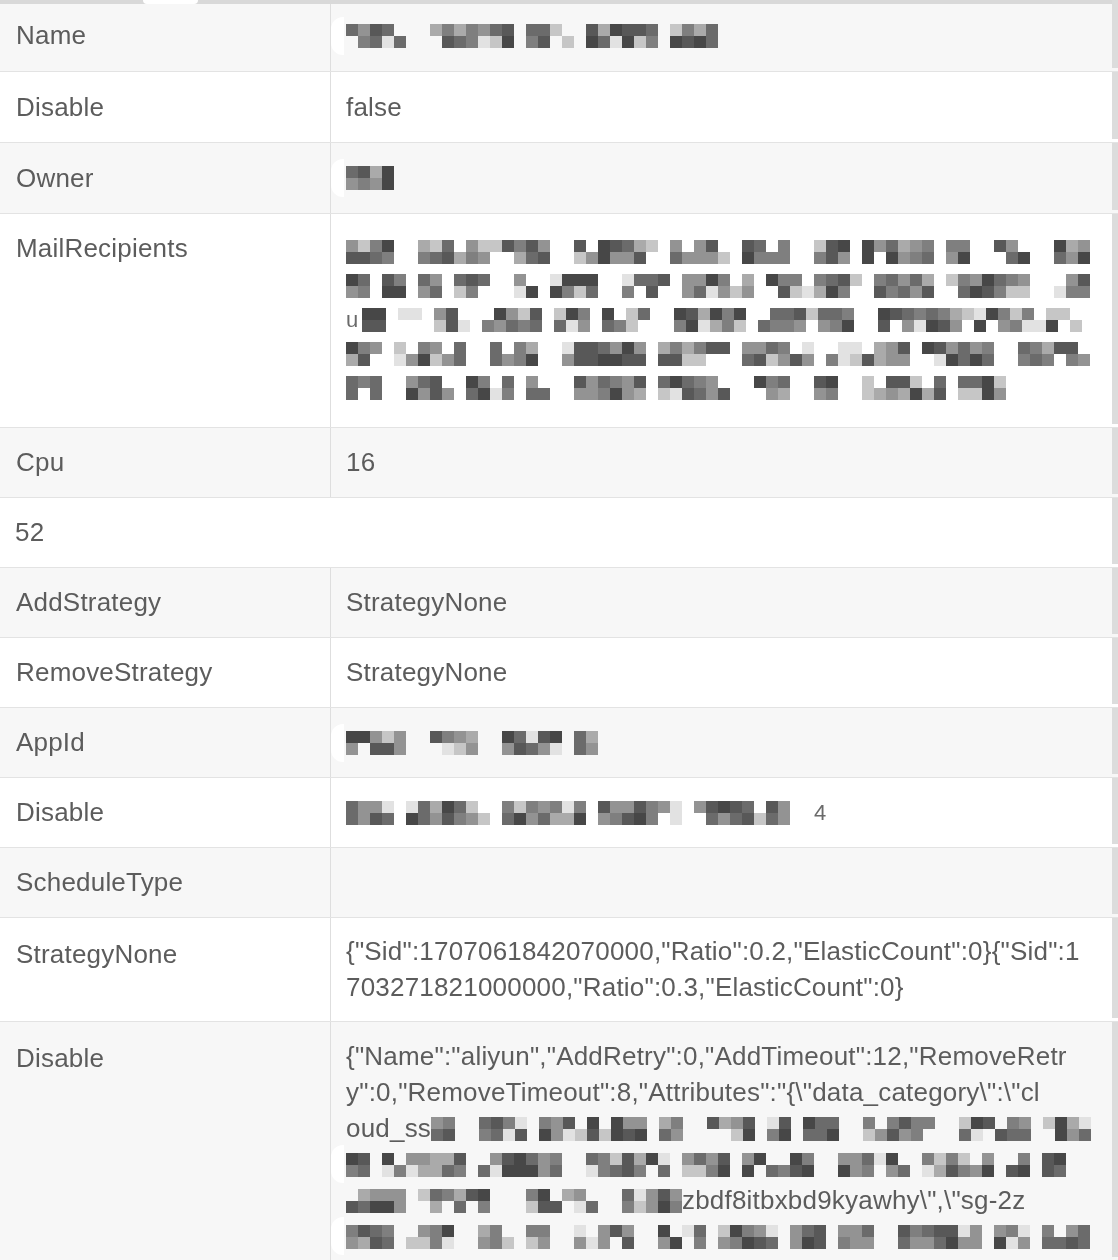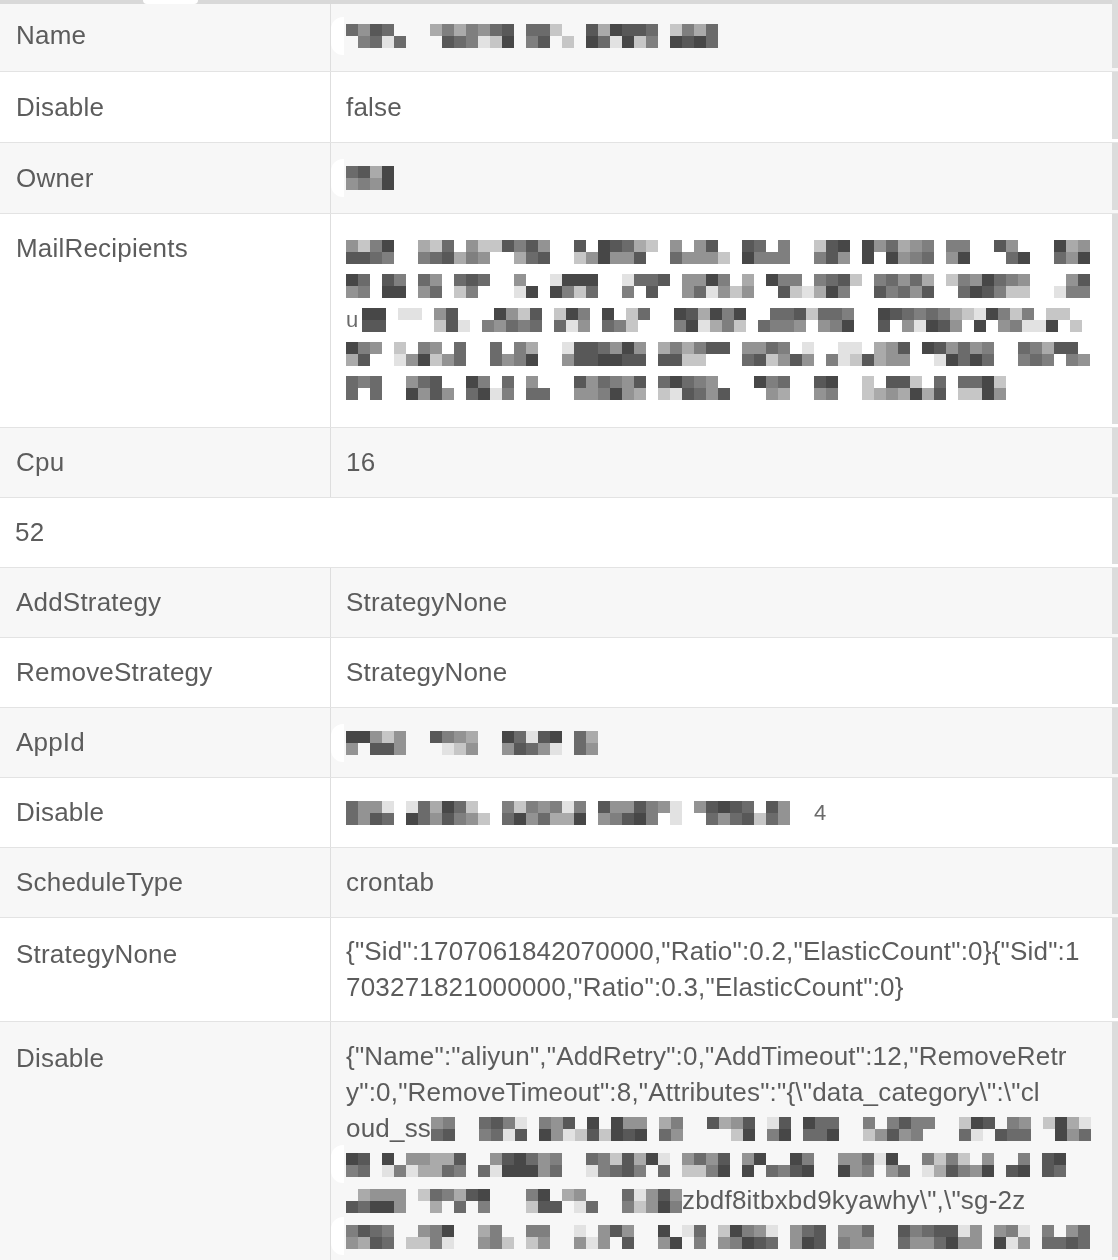--- a/index.html
+++ b/index.html
@@ -719,23 +719,20 @@
           <i style="left:420px;top:12px;background:#6b6b6b"></i>
           <i style="left:432px;top:0px;background:#939393"></i>
           <i style="left:432px;top:12px;background:#939393"></i>
         </span>
       <span class="frag tail">4</span>
     </div>
   </div>
 
   <div class="row alt" style="height:70px">
     <div class="lbl">ScheduleType</div>
-    <div class="val center">
-      <span>crontab</span>
-    </div>
   </div>
 
   <div class="row" style="height:104px">
     <div class="lbl" style="align-items:flex-start;padding-top:21px">StrategyNone</div>
     <div class="val dep-val">
       <div class="dline">{"Sid":1707061842070000,"Ratio":0.2,"ElasticCount":0}{"Sid":1</div>
       <div class="dline">703271821000000,"Ratio":0.3,"ElasticCount":0}</div>
     </div>
   </div>
 

